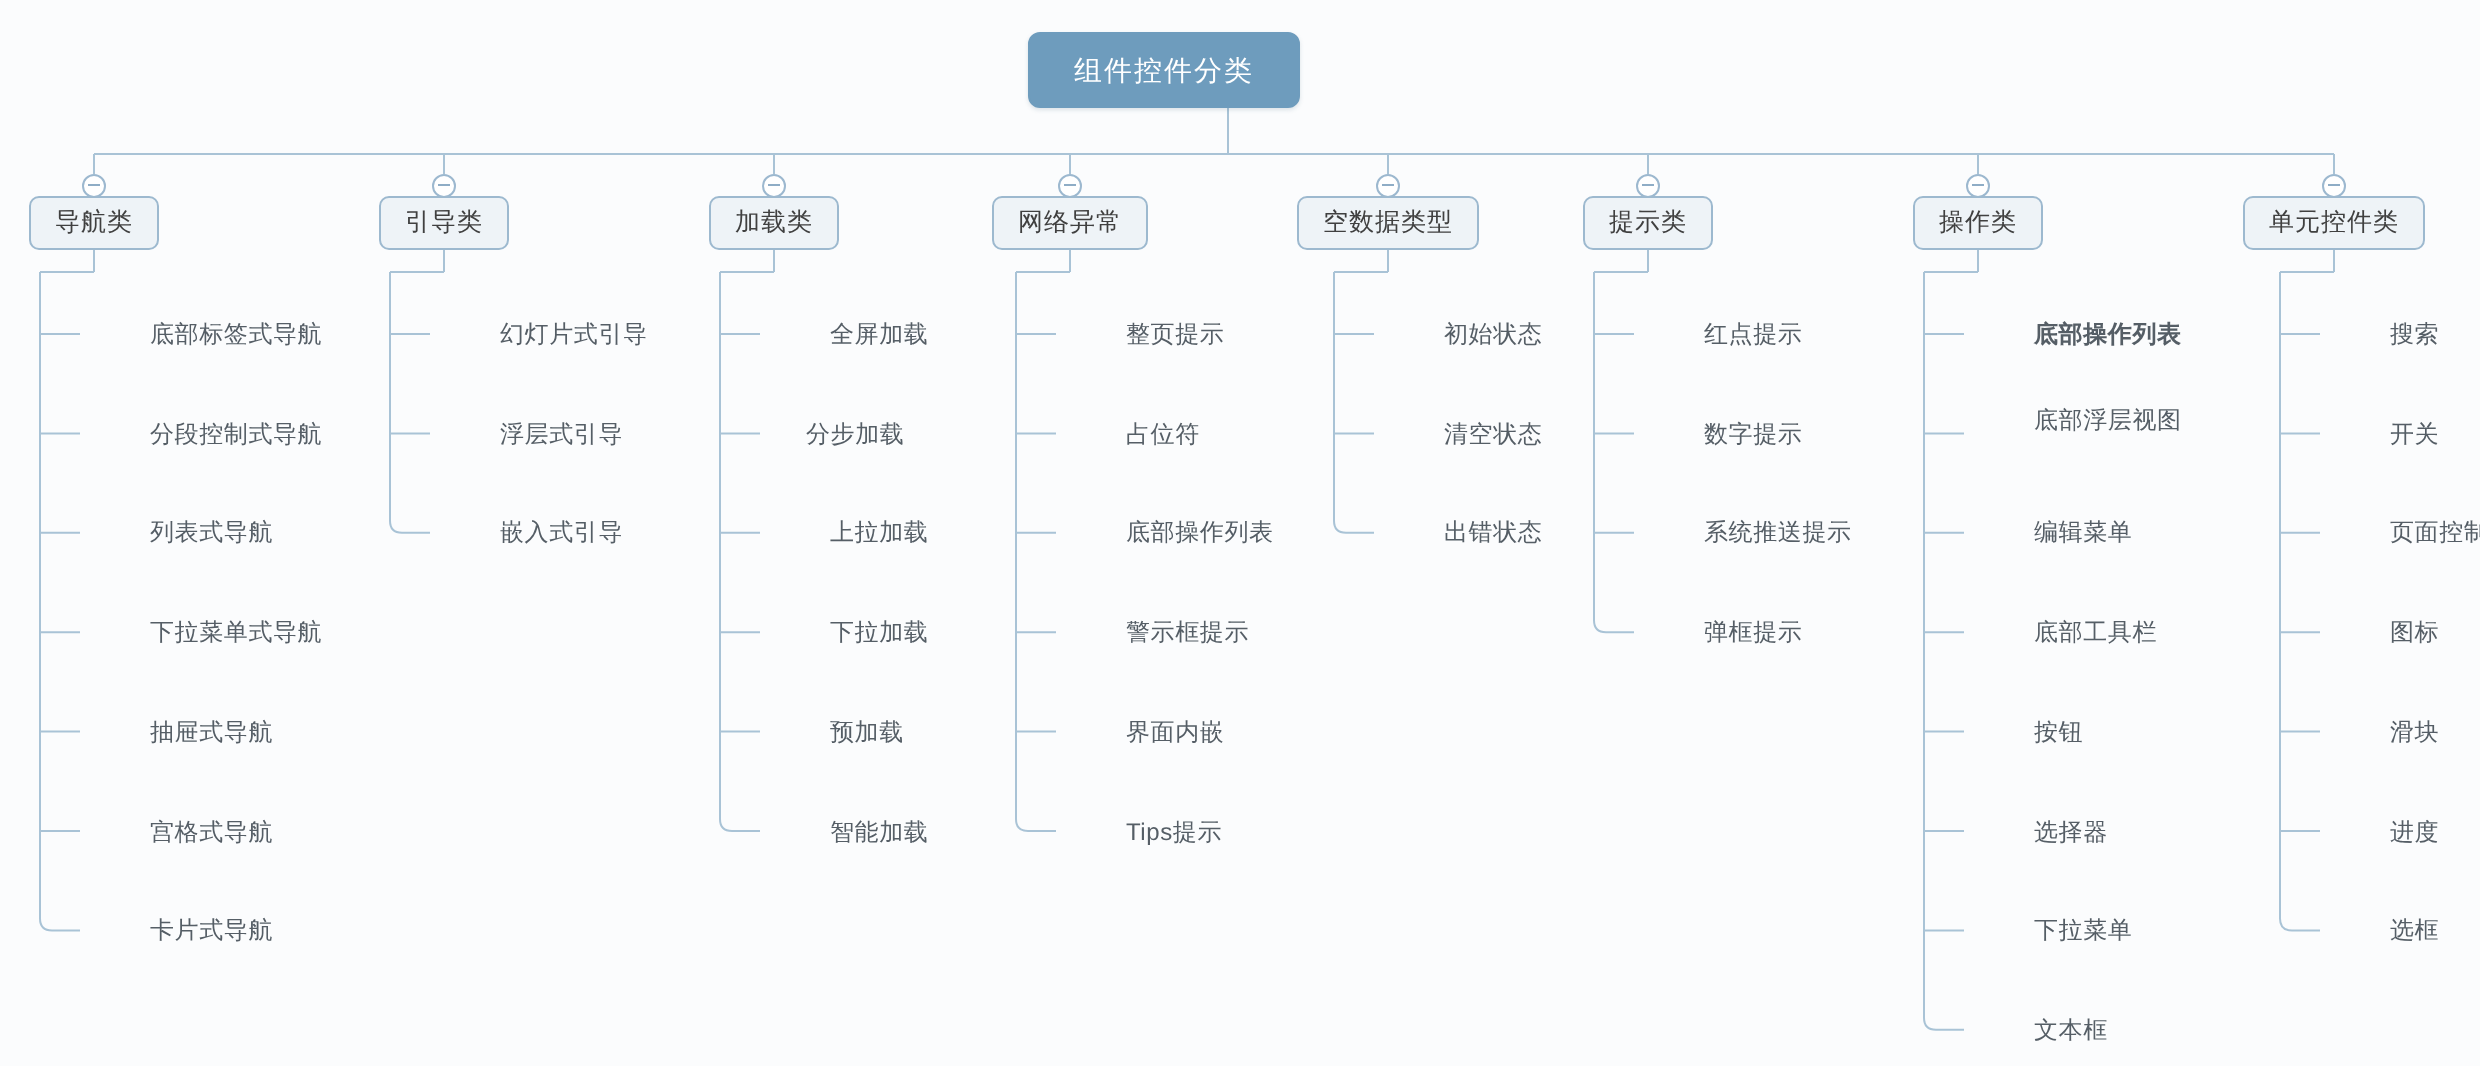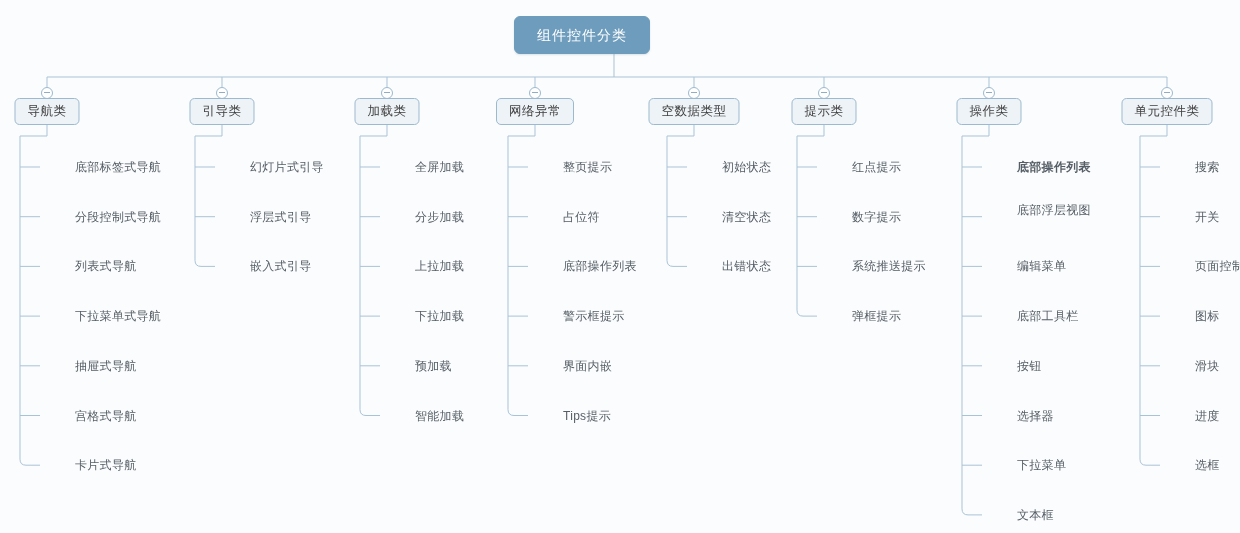--- a/index.html
+++ b/index.html
@@ -179,21 +179,21 @@
       <div class="leaf" style="left: 75px; top: 409.5px;">宫格式导航</div>
       <div class="leaf" style="left: 75px; top: 459.2px;">卡片式导航</div>
       <div class="toggle" style="left: 222px; top: 87px;"></div>
       <div class="node cat-node" style="left: 222px; top: 98px;">引导类</div>
       <div class="leaf" style="left: 250px; top: 161px;">幻灯片式引导</div>
       <div class="leaf" style="left: 250px; top: 210.7px;">浮层式引导</div>
       <div class="leaf" style="left: 250px; top: 260.4px;">嵌入式引导</div>
       <div class="toggle" style="left: 387px; top: 87px;"></div>
       <div class="node cat-node" style="left: 387px; top: 98px;">加载类</div>
       <div class="leaf" style="left: 415px; top: 161px;">全屏加载</div>
-      <div class="leaf" style="left: 415px; top: 210.7px;">分步加载</div>
+      <div class="leaf" style="left: 403px; top: 210.7px;">分步加载</div>
       <div class="leaf" style="left: 415px; top: 260.4px;">上拉加载</div>
       <div class="leaf" style="left: 415px; top: 310.1px;">下拉加载</div>
       <div class="leaf" style="left: 415px; top: 359.8px;">预加载</div>
       <div class="leaf" style="left: 415px; top: 409.5px;">智能加载</div>
       <div class="toggle" style="left: 535px; top: 87px;"></div>
       <div class="node cat-node" style="left: 535px; top: 98px;">网络异常</div>
       <div class="leaf" style="left: 563px; top: 161px;">整页提示</div>
       <div class="leaf" style="left: 563px; top: 210.7px;">占位符</div>
       <div class="leaf" style="left: 563px; top: 260.4px;">底部操作列表</div>
       <div class="leaf" style="left: 563px; top: 310.1px;">警示框提示</div>

